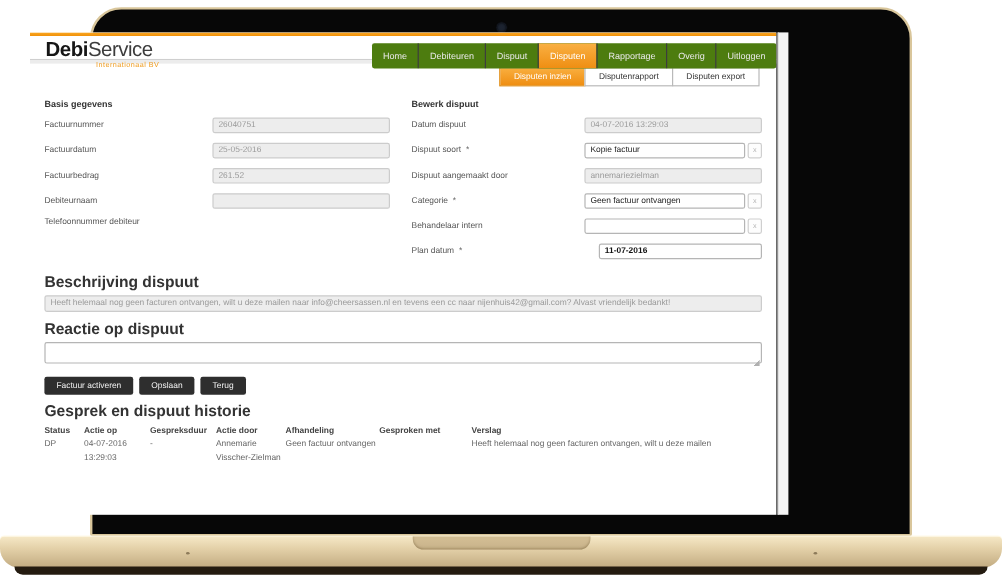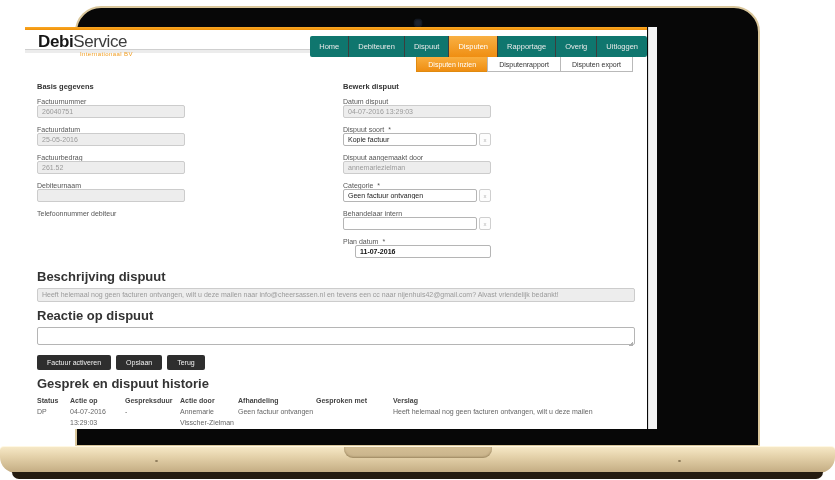--- a/index.html
+++ b/index.html
@@ -31,40 +31,40 @@
                background:#f4f4f4; border-left:1px solid #dcdcdc; }
   .topbar { height:3px; background:linear-gradient(180deg,#f9a825,#f19108); }
 
   .site-header { position:relative; height:19px; background:#fff; }
   .logo { position:absolute; left:13px; top:3px; line-height:1; }
   .logo .b1 { font-size:17px; font-weight:bold; color:#161616; letter-spacing:-0.4px; }
   .logo .b2 { font-size:17px; font-weight:normal; color:#3c3c3c; letter-spacing:-0.4px; }
   .logo .tagline { display:block; font-size:6px; color:#f09c1e; text-align:center;
                    margin-left:42px; margin-top:1px; letter-spacing:.4px; }
   .main-nav { position:absolute; right:0; top:6px; height:21px; display:flex;
-              background:#0f766e; border-radius:2px; overflow:hidden;text-align:right; }
+              background:#4d7c0f; border-radius:2px; overflow:hidden;text-align:right; }
   .nav-item { display:flex; align-items:center; padding:0 9px; font-size:7.5px; color:#eaeaea;
               border-left:1px solid #3d3d3d; cursor:pointer; }
   .nav-item:first-child { border-left:none; }
   .nav-item.active { background:linear-gradient(180deg,#f9b043,#ef8e12); color:#fff; }
   .header-shade { height:4px; background:#ececec; border-top:1px solid #cfcfcf; }
 
   .subtabs { display:flex; justify-content:flex-end; padding:3px 14px 0 0; }
   .subtab { height:16px; display:flex; align-items:center; padding:0 11px; font-size:7px;
             color:#333; background:#fff; border:1px solid #b9b9b9; margin-left:-1px; cursor:pointer; }
   .subtab.active { background:linear-gradient(180deg,#f9ae3e,#ef8e12); color:#fff;
                    border-color:#e08a10; }
 
   .content { padding:6px 12px 0 12px; }
   .cols { display:flex; }
   .col-left { width:288px; }
   .col-right { flex:1; margin-left:18px; }
   .section-title { font-size:7.5px; font-weight:bold; color:#333; margin:4px 0 7px 0; }
 
-  .frow { display:flex; margin-bottom:8px;flex-direction:column; }
+  .frow { display:flex; align-items:center; margin-bottom:8px; }
   .frow label { flex:1; font-size:7px; color:#555; }
   .req { color:#555; font-size:7px; margin-left:4px; }
   .ctl { width:148px; display:flex; align-items:center; }
   .inp { height:13px; font-size:7px; padding:0 4px; border-radius:2px; width:100%;
          font-family:"Liberation Sans", sans-serif; }
   .inp.disabled { background:#ededed; border:1px solid #cccccc; color:#9a9a9a; }
   .inp.editable { background:#fff; border:1px solid #b5b5b5; color:#222; }
   .inp.bold { font-weight:bold; color:#111;margin-left:12px; }
   .clear-btn { width:13px; height:13px; margin-left:2px; background:#fdfdfd;
                border:1px solid #cfcfcf; border-radius:2px; font-size:6px; color:#b5b5b5;

